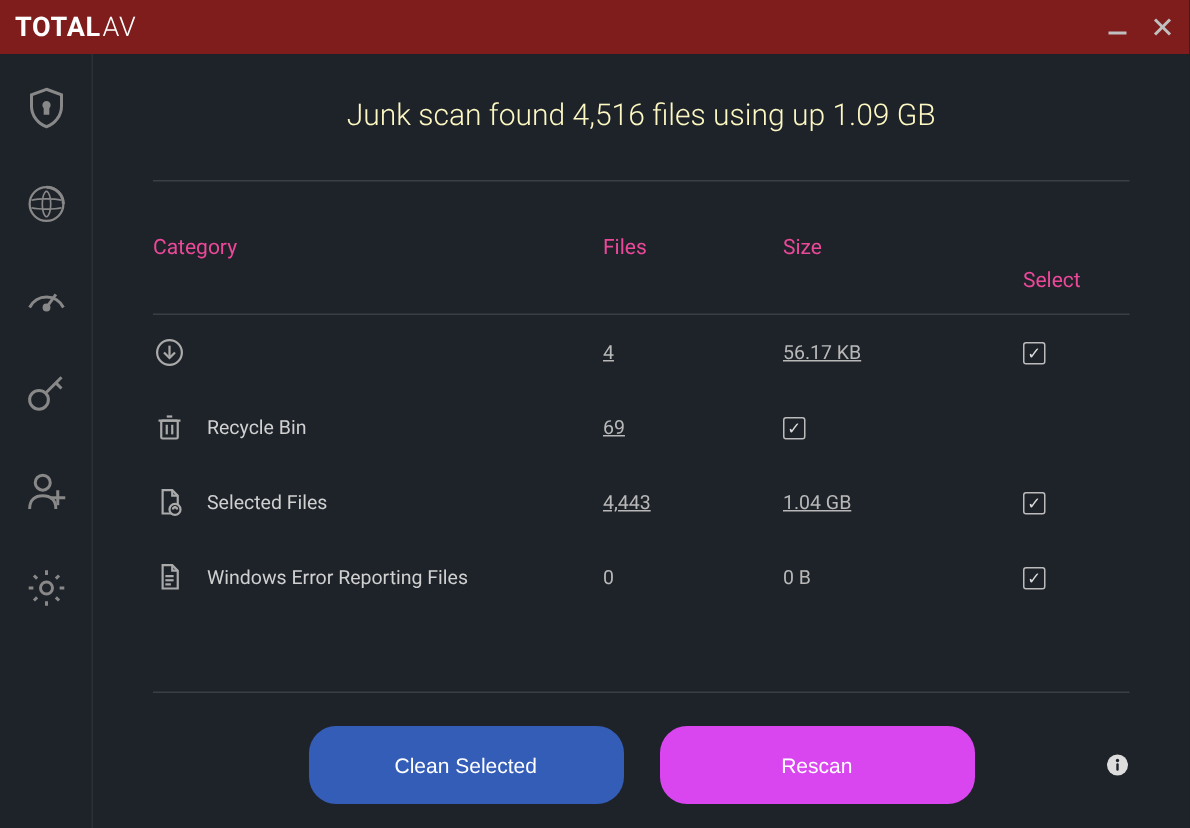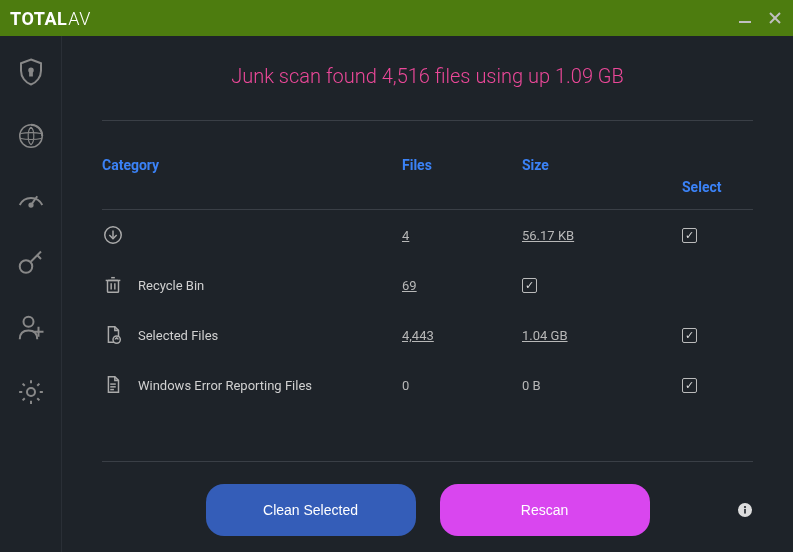--- a/index.html
+++ b/index.html
@@ -20,21 +20,21 @@
       flex-direction: column;
       width: 100%;
       height: 100%;
     }
     .titlebar {
       display: flex;
       align-items: center;
       justify-content: space-between;
       height: 36px;
       padding: 0 10px;
-      background: #4d7c0f;
+      background: #7f1d1d;
     }
     .logo {
       display: flex;
       align-items: center;
       font-size: 18px;
       font-weight: 700;
       color: #fff;
       letter-spacing: 0.5px;
       gap: 1px;
     }
@@ -86,36 +86,36 @@
     .main {
       flex: 1;
       display: flex;
       flex-direction: column;
       padding: 28px 40px 16px 40px;
     }
     .page-title {
       text-align: center;
       font-size: 20px;
       font-weight: 300;
-      color: #ec4899;
+      color: #fef9c3;
       margin-bottom: 32px;
     }
     .table {
       border-top: 1px solid #3a3f46;
       flex: 1;
     }
     .thead {
       display: grid;
       grid-template-columns: 300px 120px 160px auto;
       align-items: center;
       padding: 14px 0;
       border-bottom: 1px solid #3a3f46;
       font-size: 14px;
-      font-weight: 700;
-      color: #3b82f6;
+      font-weight: 400;
+      color: #ec4899;
     }
     .trow {
       display: grid;
       grid-template-columns: 300px 120px 160px auto;
       align-items: center;
       padding: 14px 0;
       font-size: 13px;
     }
     .cat-cell {
       display: flex;

